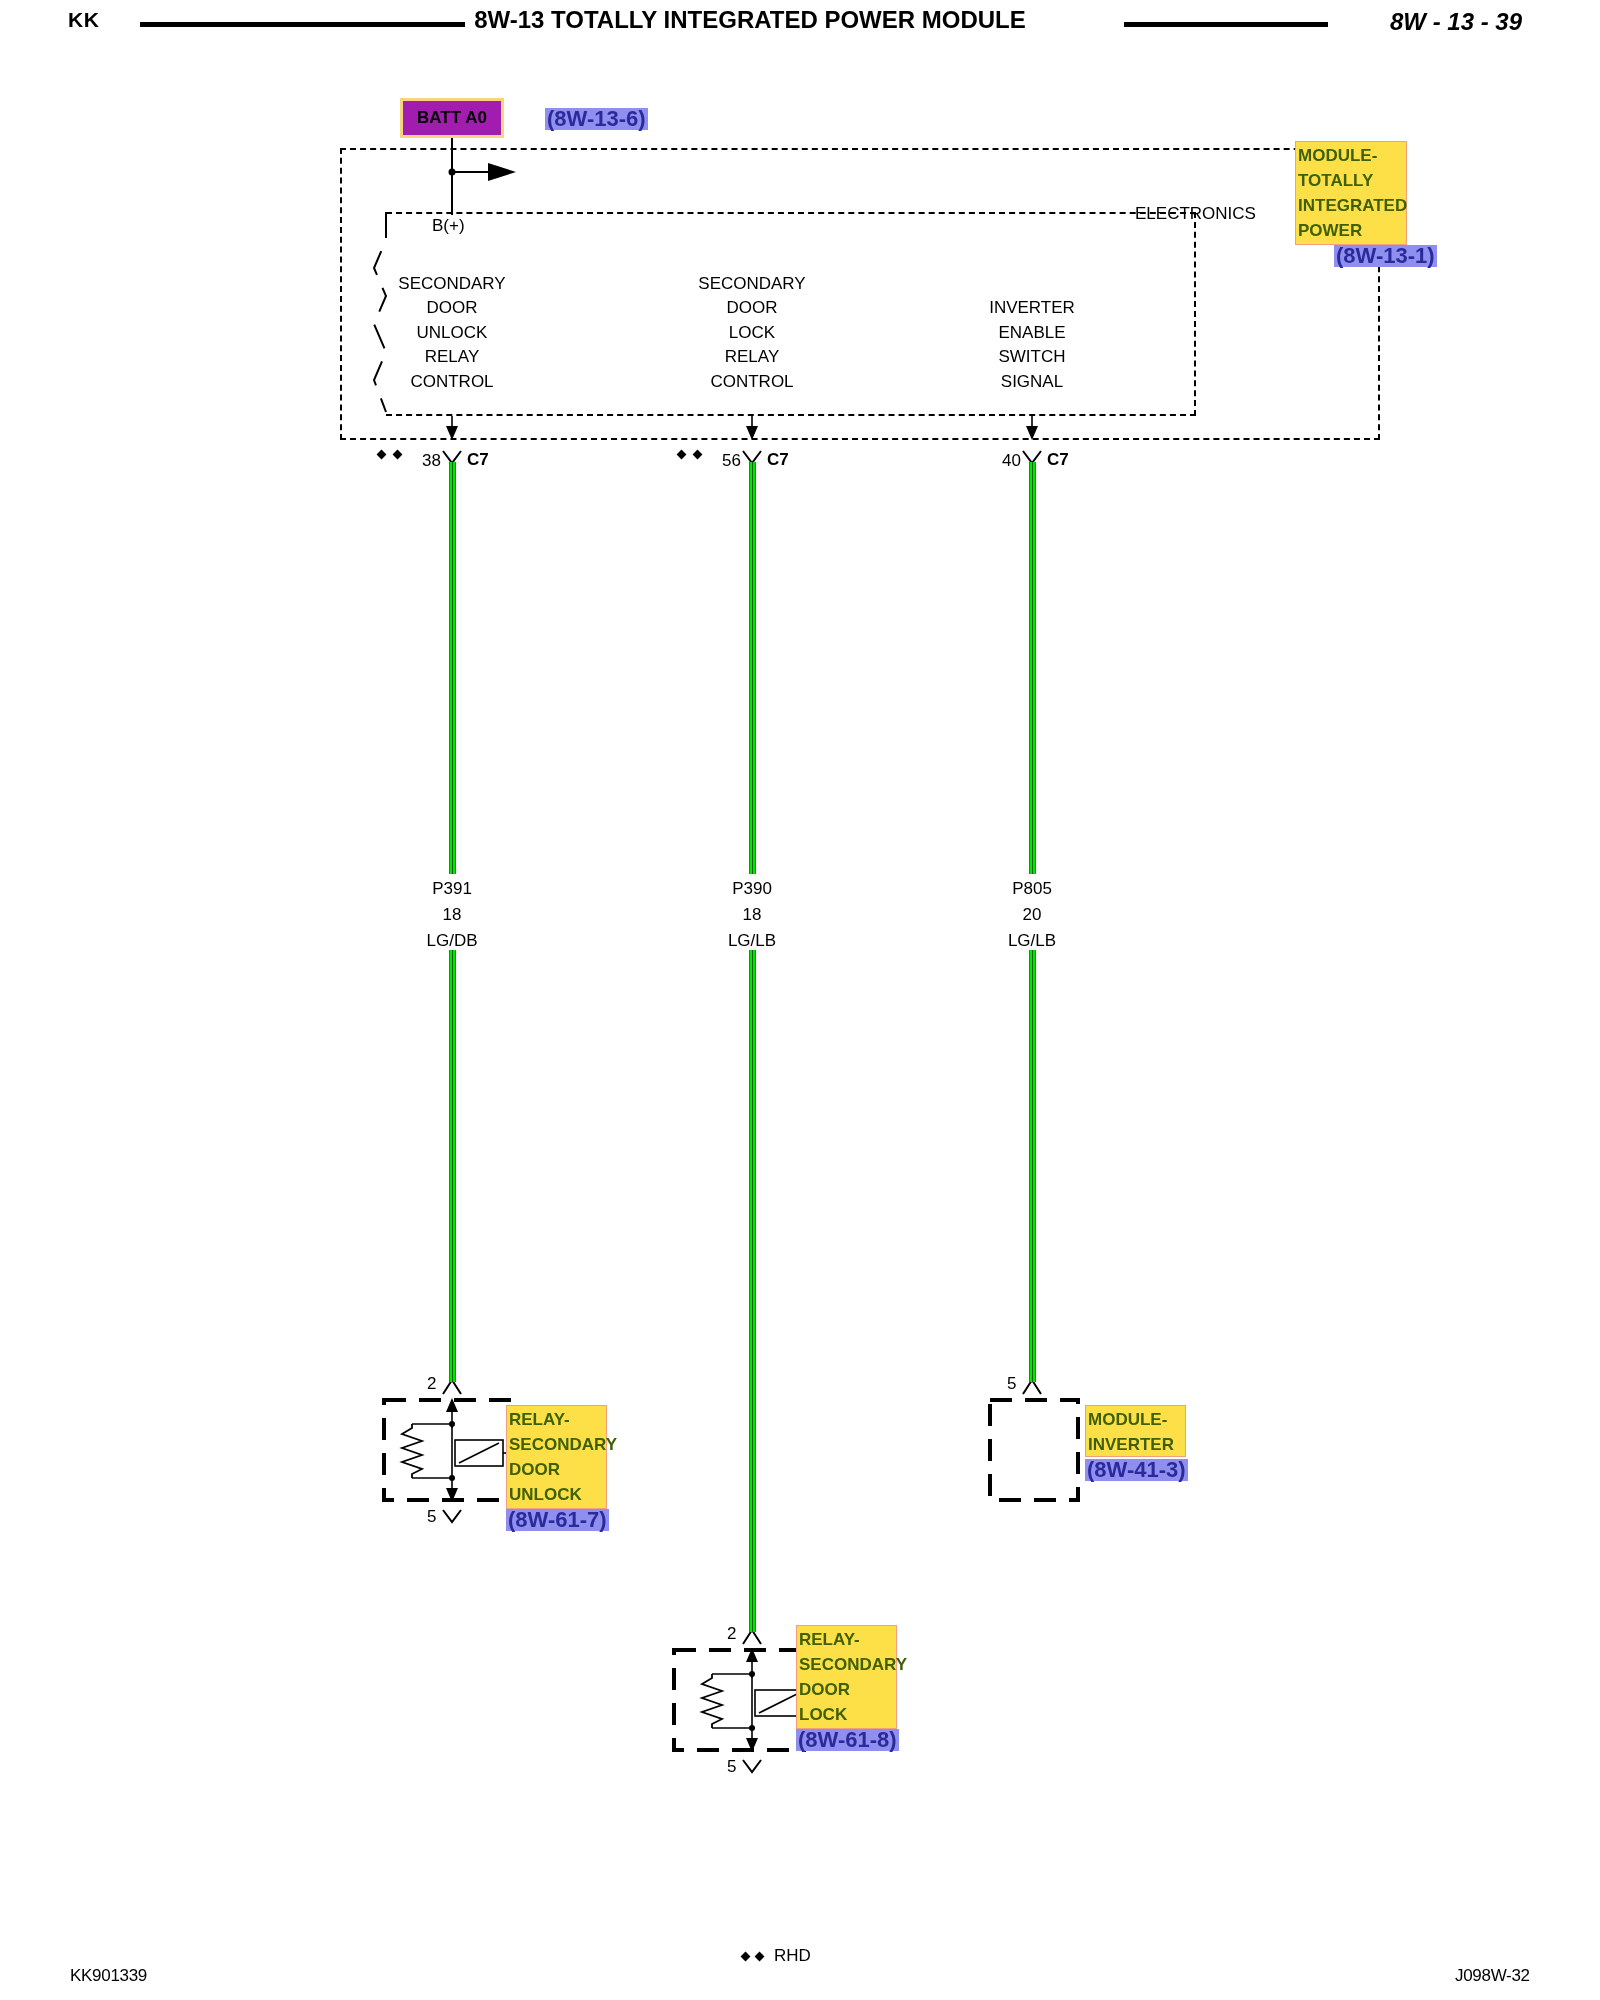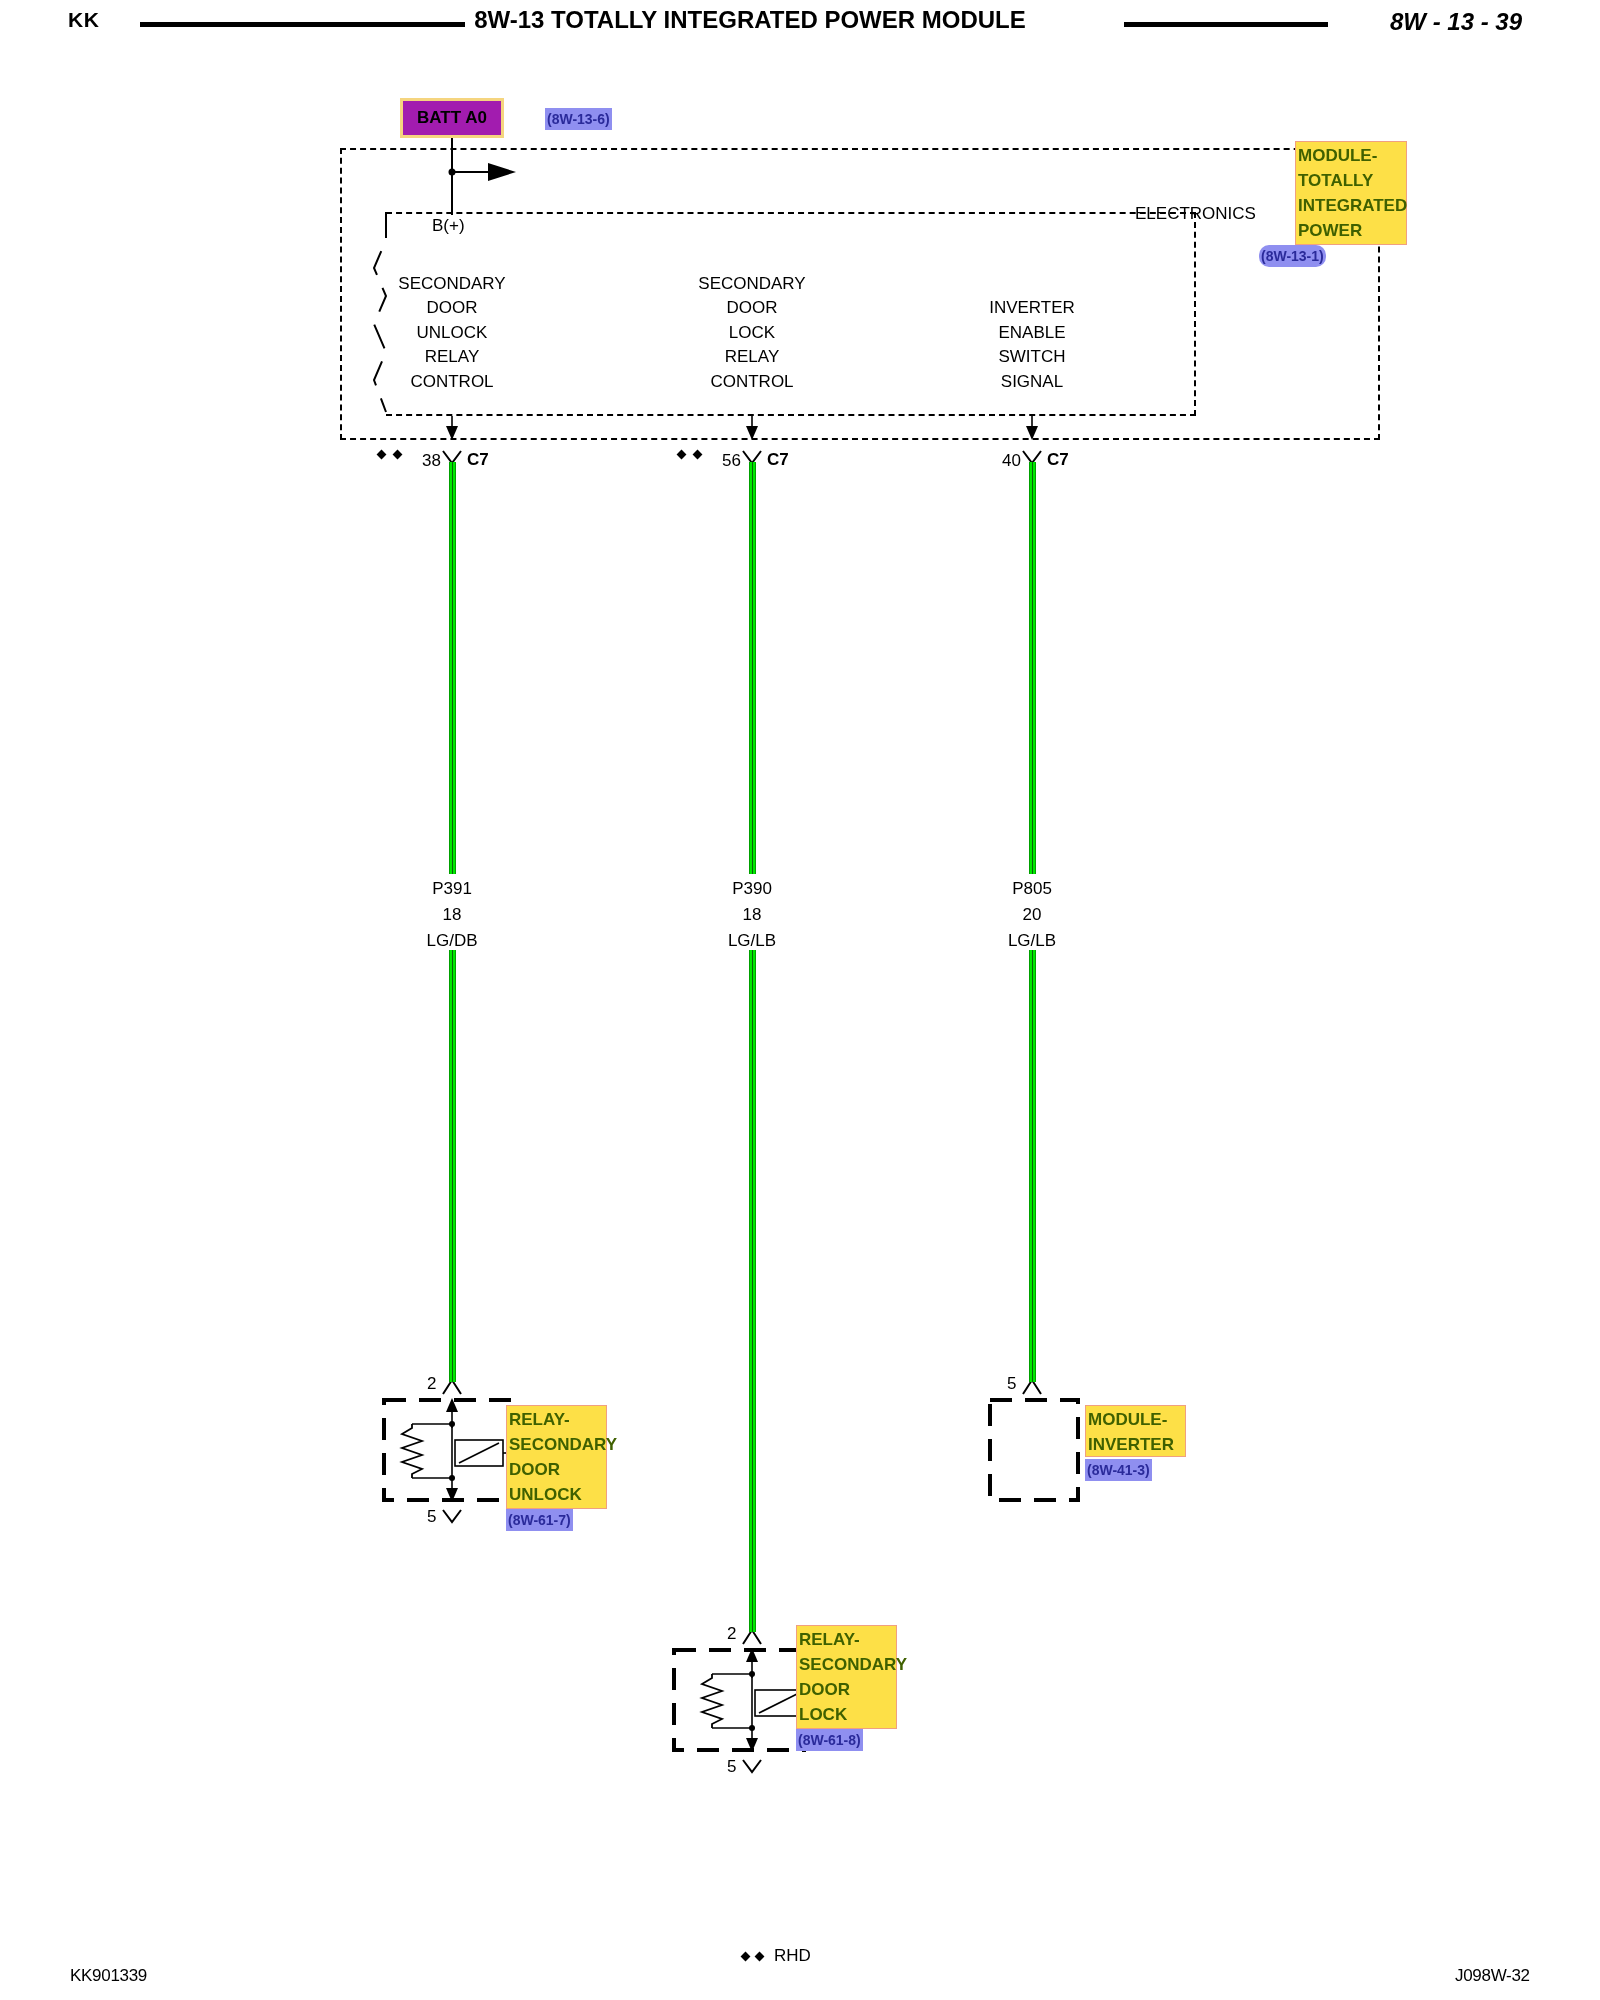--- a/index.html
+++ b/index.html
@@ -104,21 +104,21 @@
     color: #3f6000;
     font-size: 17px; font-weight: bold;
     line-height: 25px;
     padding: 1px 2px;
     box-sizing: border-box;
   }
   .hl-blue {
     position: absolute;
     background: #8f8ff0;
     color: #2a2a9a;
-    font-size: 14px; font-weight: bold;
+    font-size: 22px; font-weight: bold;
     line-height: 22px;
     padding: 0px 2px;
     white-space: nowrap;
   }
 
   
   .wire {
     position: absolute;
     width: 7px;
     background: #00e800;
@@ -229,21 +229,21 @@
 
 <div class="lbl" style="left:432px; top:217px;">B(+)</div>
 <div class="lbl" style="left:1135px; top:205px;">ELECTRONICS</div>
 
 <div class="hl-green" style="left:1295px; top:141px; width:112px; height:104px;">
   <div>MODULE-</div>
   <div>TOTALLY</div>
   <div>INTEGRATED</div>
   <div>POWER</div>
 </div>
-<div class="hl-blue" style="left:1259px; top:245px;border-radius:10px;">(8W-13-1)</div>
+<div class="hl-blue" style="left:1334px; top:245px;">(8W-13-1)</div>
 
 <div class="lbl lbl-c" style="left:382px; top:275px; width:140px;">SECONDARY</div>
 <div class="lbl lbl-c" style="left:382px; top:299px; width:140px;">DOOR</div>
 <div class="lbl lbl-c" style="left:382px; top:324px; width:140px;">UNLOCK</div>
 <div class="lbl lbl-c" style="left:382px; top:348px; width:140px;">RELAY</div>
 <div class="lbl lbl-c" style="left:382px; top:373px; width:140px;">CONTROL</div>
 
 <div class="lbl lbl-c" style="left:682px; top:275px; width:140px;">SECONDARY</div>
 <div class="lbl lbl-c" style="left:682px; top:299px; width:140px;">DOOR</div>
 <div class="lbl lbl-c" style="left:682px; top:324px; width:140px;">LOCK</div>

